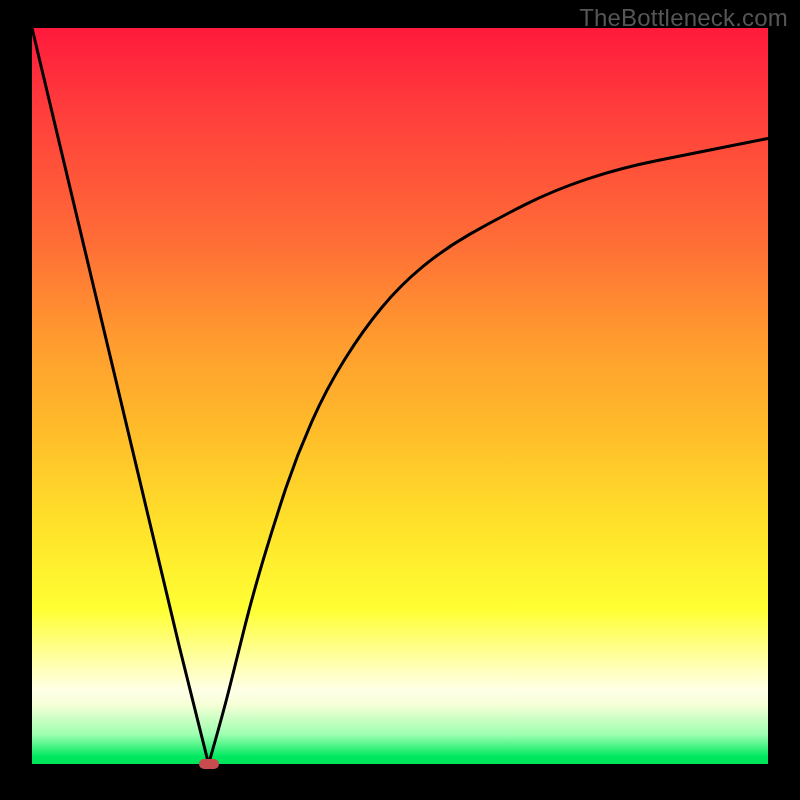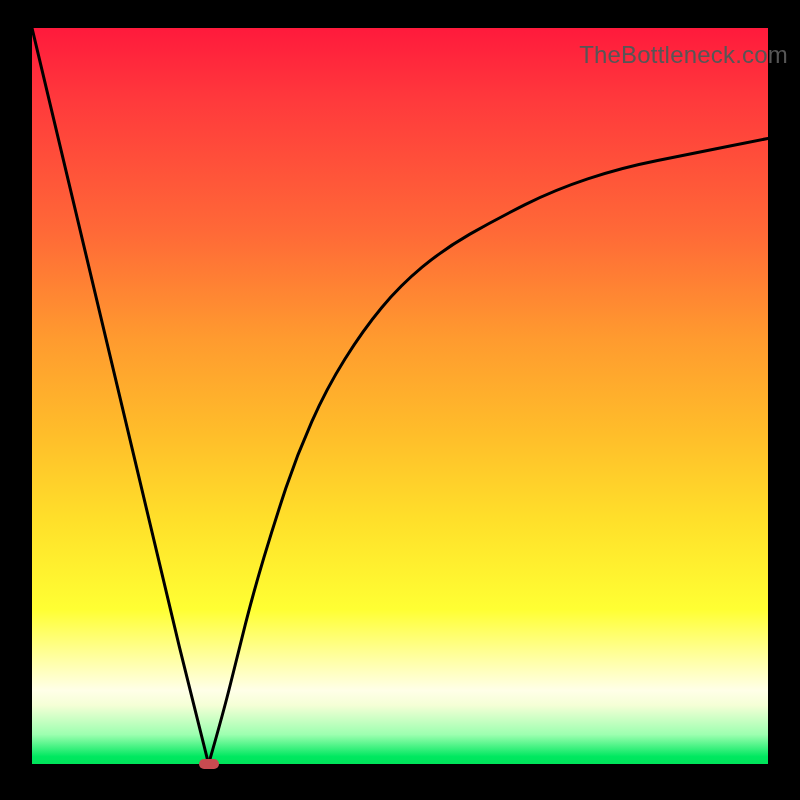--- a/index.html
+++ b/index.html
@@ -20,21 +20,20 @@
   .watermark {
     position: absolute;
     top: 4px;
     right: 12px;
     color: #565656;
     font-size: 24px;
     font-weight: 500;
     letter-spacing: 0.2px;
     z-index: 5;
     user-select: none;
-    margin-top: 37px;
   }
   .plot-bg {
     position: absolute;
     left: 32px;
     top: 28px;
     width: 736px;
     height: 736px;
     
     background: linear-gradient(
       to bottom,

